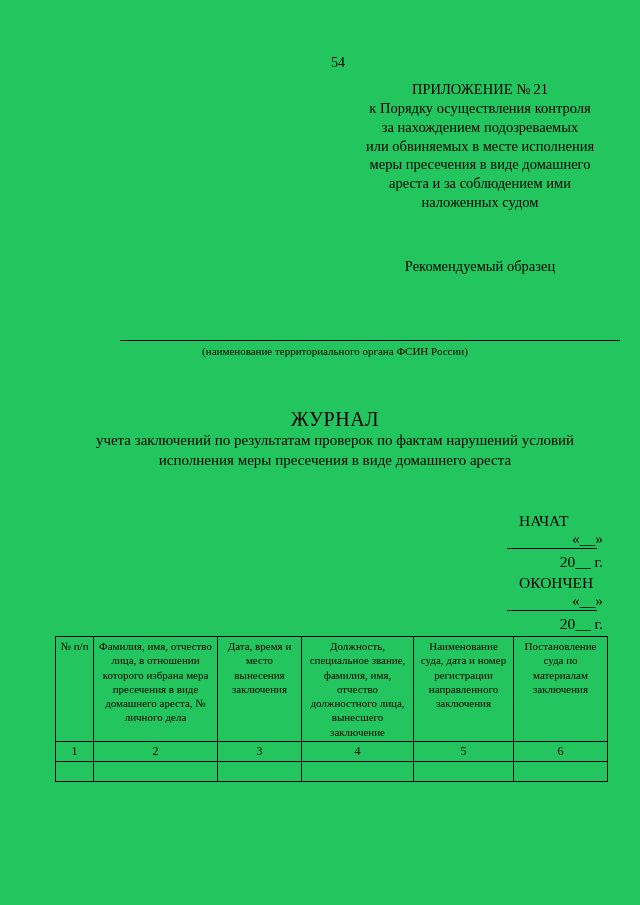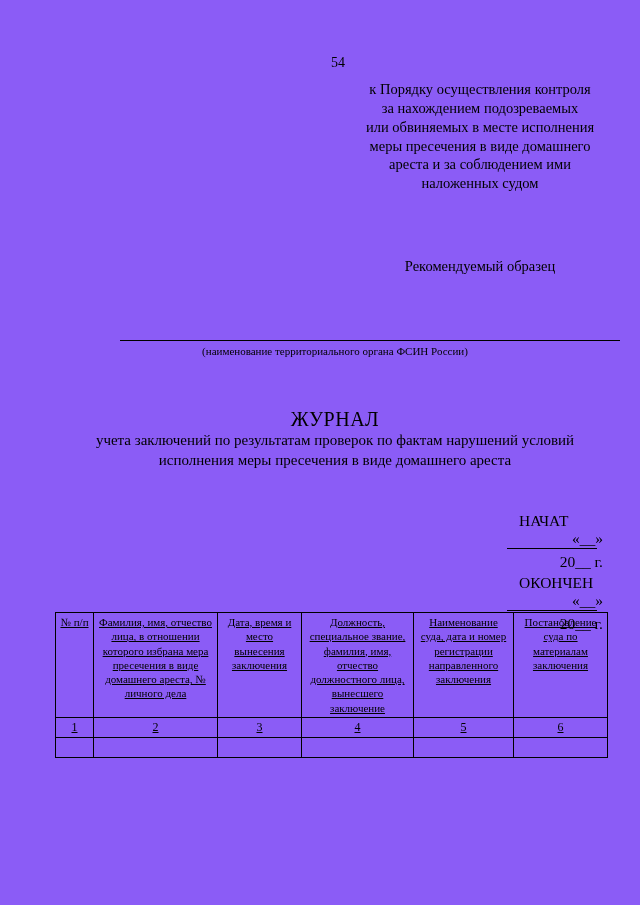--- a/index.html
+++ b/index.html
@@ -8,21 +8,21 @@
     font-family: "Liberation Serif", "DejaVu Serif", serif;
     background: #ffffff;
     color: #000000;
     position: relative;
     overflow: hidden;
   }
   .page {
     position: absolute;
     left: 0; top: 0;
     width: 640px; height: 905px;
-    background: #8b5cf6;
+    background: #22c55e;
   }
   .page-number {
     position: absolute;
     top: 55px; left: 318px;
     width: 40px;
     text-align: center;
     font-size: 14px;
   }
   .appendix-block {
     position: absolute;
@@ -93,25 +93,24 @@
   .date-line {
     flex: 1;
     border-bottom: 1px solid #000;
     height: 1px;
     margin: 0 6px 4px 6px;
     min-width: 90px;
   }
   .date-year { white-space: nowrap; margin-left: 28px; }
   .journal-table {
     position: absolute;
-    top: 612px; left: 55px;
+    top: 636px; left: 55px;
     width: 552px;
     border-collapse: collapse;
     table-layout: fixed;
-    text-decoration: underline;
   }
   .journal-table th,
   .journal-table td {
     border: 1px solid #000;
     font-weight: normal;
     padding: 2px 3px;
   }
   .journal-table th {
     font-size: 11px;
     line-height: 1.3;
@@ -135,20 +134,21 @@
   .col-6 { width: 94px; }
 </style>
 </head>
 <body>
 
 <div class="page">
 
   <div class="page-number">54</div>
 
   <div class="appendix-block">
+    <div>ПРИЛОЖЕНИЕ № 21</div>
     <div>к Порядку осуществления контроля</div>
     <div>за нахождением подозреваемых</div>
     <div>или обвиняемых в месте исполнения</div>
     <div>меры пресечения в виде домашнего</div>
     <div>ареста и за соблюдением ими</div>
     <div>наложенных судом</div>
   </div>
 
   <div class="recommended">Рекомендуемый образец</div>
 

